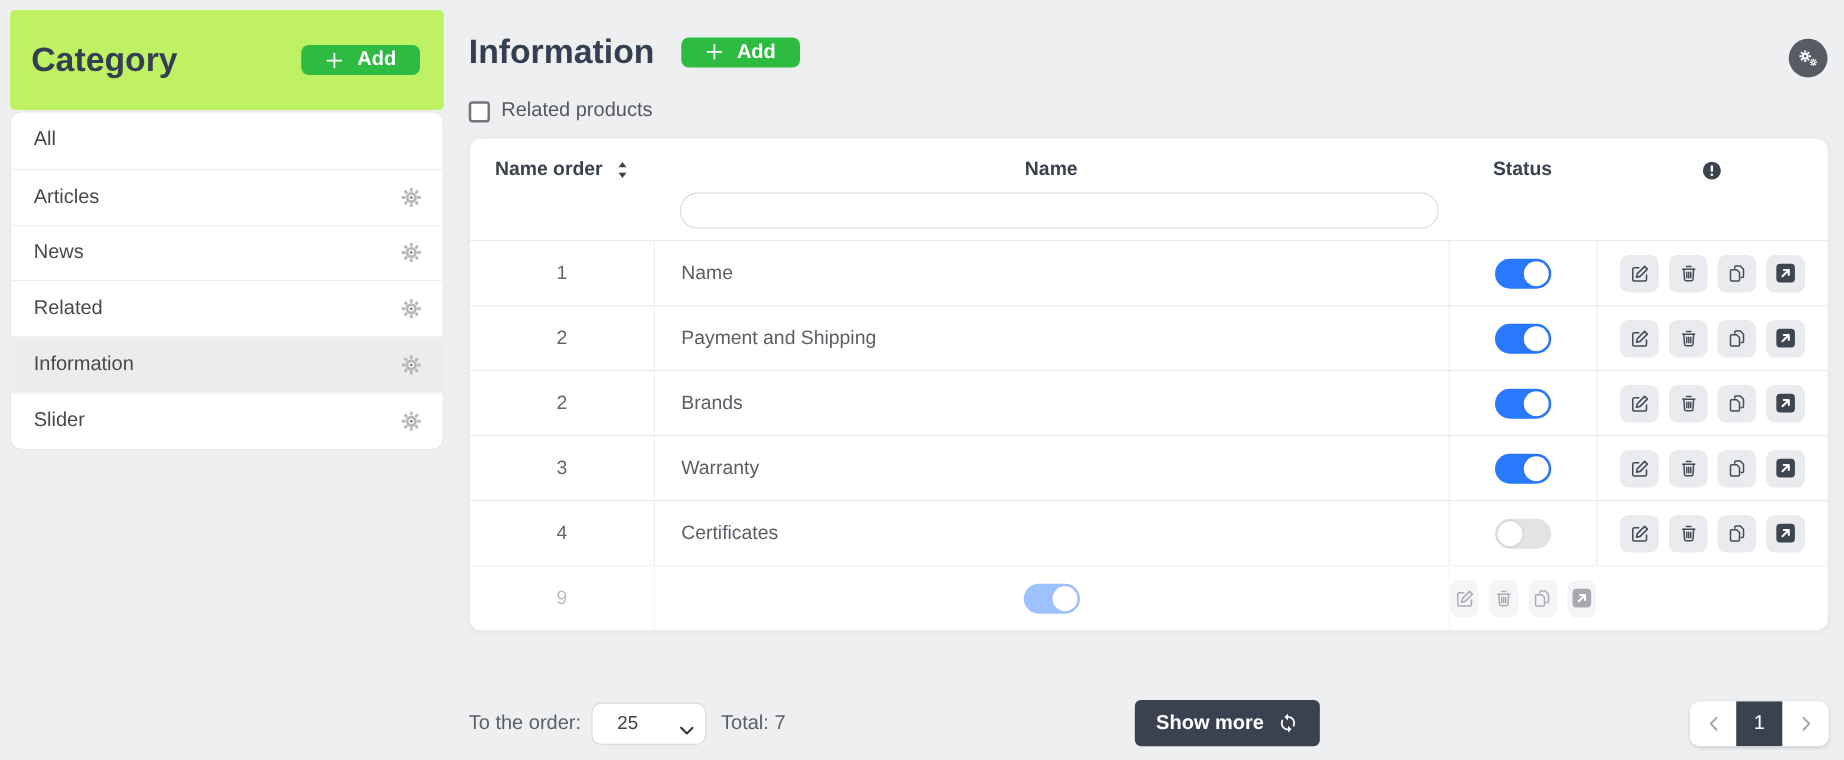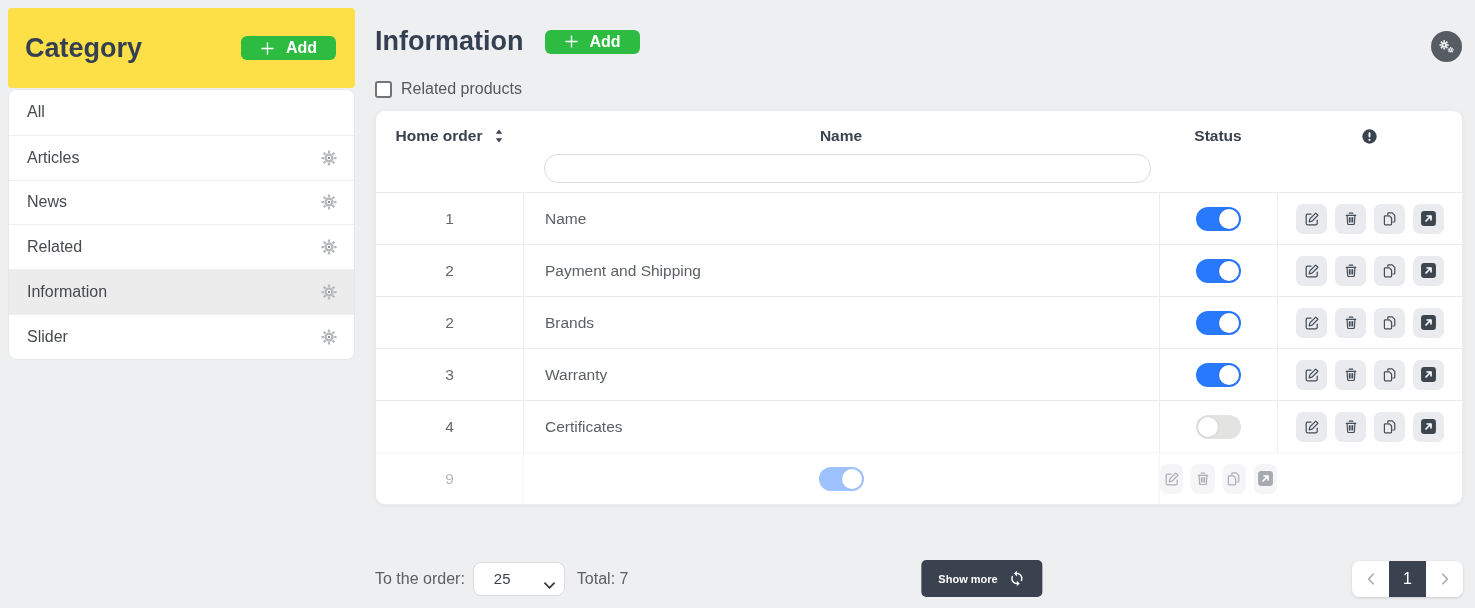--- a/index.html
+++ b/index.html
@@ -17,21 +17,21 @@
   .btn-green {
     background:#2dbc41; color:#fff; border:none; border-radius:6px;
     height:24px; padding:0 19px; font-size:16px; font-weight:bold;
     display:inline-flex; align-items:center; gap:11px; cursor:pointer;
     font-family:"Liberation Sans",sans-serif;
   }
 
   
   .sidebar { position:absolute; left:8px; top:8px; width:347px; }
   .sidebar-header {
-    background:#fde047; height:80px; border-radius:4px;
+    background:#bef264; height:80px; border-radius:4px;
     display:flex; align-items:center; justify-content:space-between;
     padding:0 19px 0 17px;
   }
   .sidebar-title { font-size:27px; font-weight:bold; color:#353f52; }
   .sidebar-list {
     background:#fff; border:1px solid #e7e8ea; border-radius:9px;
     overflow:hidden; margin-top:1px;
   }
   .sidebar-item {
     height:44.8px; display:flex; align-items:center; justify-content:space-between;
@@ -116,21 +116,21 @@
     appearance:none; -webkit-appearance:none;
     width:92px; height:34px; background:#fff; border:1px solid #dcdcde;
     border-radius:8px; padding:0 26px 0 20px; font-size:15px; color:#3c4249;
     font-family:"Liberation Sans",sans-serif; cursor:pointer;
   }
   .select-chevron { position:absolute; right:10px; top:13px; pointer-events:none; }
   .total-text { margin-left:3px; }
   .show-more {
     position:absolute; left:607px; transform:translateX(-50%);
     background:#39424e; color:#fff; border:none; border-radius:5px;
-    height:37px; padding:0 17px; font-size:11px; font-weight:bold;
+    height:37px; padding:0 17px; font-size:16px; font-weight:bold;
     display:flex; align-items:center; gap:11px; cursor:pointer;
     font-family:"Liberation Sans",sans-serif;
   }
   .pagination {
     margin-left:auto; display:flex; border-radius:8px; overflow:hidden;
     box-shadow:0 1px 3px rgba(0,0,0,.14); height:36px;
   }
   .page-btn {
     width:37px; height:36px; border:none; background:#fff; cursor:pointer;
     display:flex; align-items:center; justify-content:center; color:#a6abb0;
@@ -282,21 +282,21 @@
 
     <div class="related-row">
       <input type="checkbox" class="checkbox" style="">
       <label class="related-label">Related products</label>
     </div>
 
     <section class="table-card">
       <div class="thead">
         <div class="grid-cols">
           <div class="th">
-            <span>Home order</span>
+            <span>Name order</span>
             <span style="display:flex">
               <svg width="10" height="14" viewBox="0 0 10 14">
                 <path d="M5 .6L8.2 4.8H1.8z" fill="#3a434f"></path>
                 <path d="M5 13.4L1.8 9.2h6.4z" fill="#3a434f"></path>
               </svg>
             </span>
           </div>
           <div class="th">
             <span>Name</span>
           </div>

